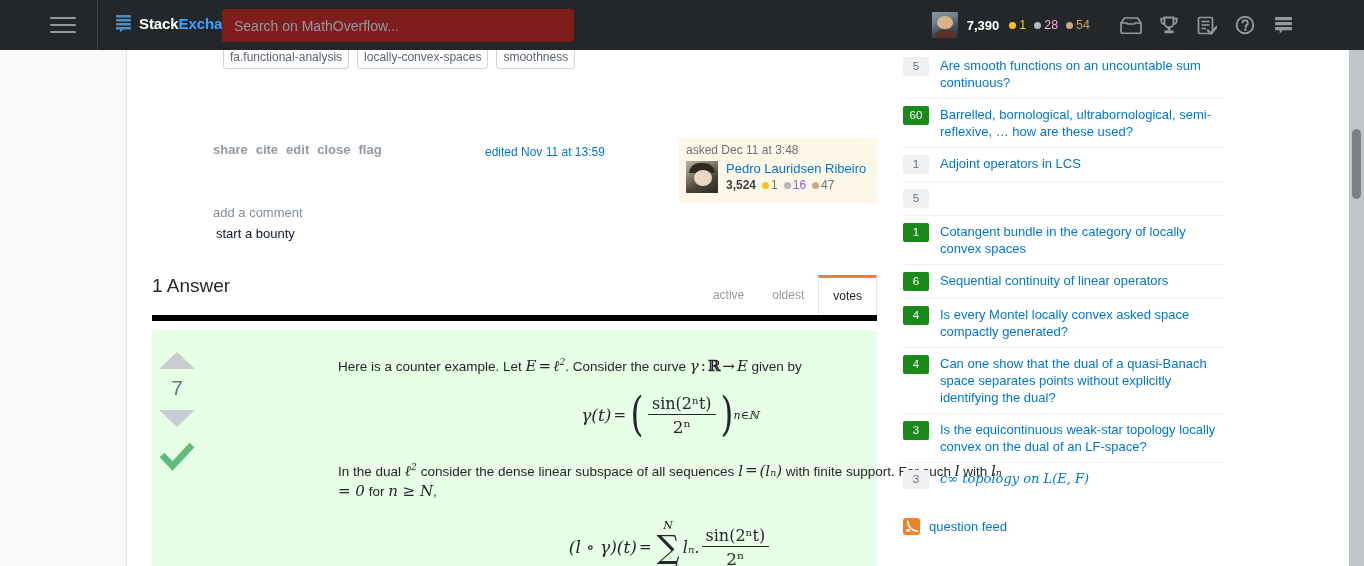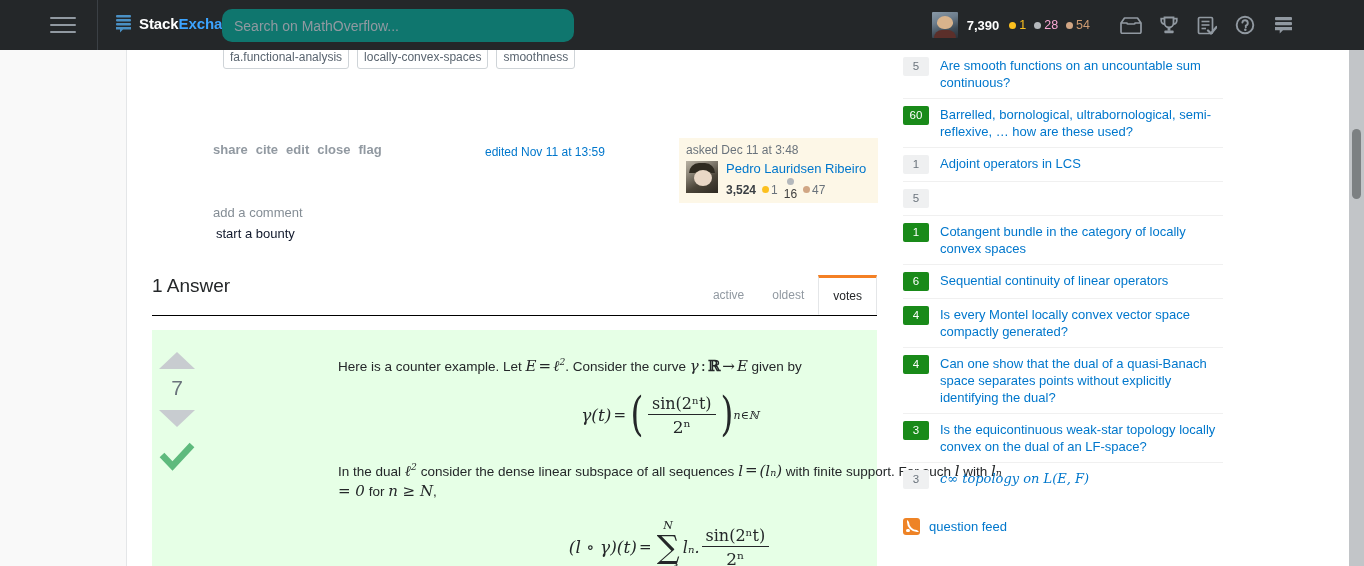--- a/index.html
+++ b/index.html
@@ -72,23 +72,23 @@
     font-weight: bold;
     letter-spacing: -0.1px;
   }
   .se-logo-text .l1 { color: #ffffff; }
   .se-logo-text .l2 { color: #3ca4ff; }
 
   .searchbox {
     position: absolute;
     left: 222px; top: 9px;
     width: 352px; height: 33px;
-    background: #0f766e;
+    background: #7f1d1d;
     border: none;
-    border-radius: 10px;
+    border-radius: 3px;
     color: #c8ccd0;
     font-family: "Liberation Sans", sans-serif;
     font-size: 14px;
     padding: 8px 12px;
     box-sizing: border-box;
     outline: none;
   }
   .searchbox::placeholder { color: #9199a1; }
 
   .topbar-right {
@@ -256,21 +256,21 @@
   .user-rep {
     margin-top: 1px;
     display: flex;
     align-items: center;
     gap: 6px;
     font-size: 12px;
   }
   .user-rep .score { font-weight: bold; color: #3b4045; }
   .user-rep .bi { display: flex; align-items: center; gap: 2px; }
   .user-rep .bi.g { color: #6a737c; }
-  .user-rep .bi.s { color: #404040; flex-direction: column; }
+  .user-rep .bi.s { color: #8b5cf6; }
   .user-rep .bi.b { color: #6a737c; }
 
   .add-comment {
     position: absolute;
     left: 86px; top: 155px;
     font-size: 13px;
     color: #848d95;
     cursor: pointer;
   }
   .start-bounty {
@@ -280,21 +280,21 @@
     color: #0f172a;
     cursor: pointer;
   }
 
   
   .answers-header {
     position: absolute;
     left: 25px; top: 225px;
     width: 725px;
     height: 40px;
-    border-bottom: 1px solid #000000;
+    border-bottom: 6px solid #000000;
     text-decoration: underline;
   }
   .answers-title {
     position: absolute;
     left: 0; top: 0;
     font-size: 19px;
     color: #242729;
     font-weight: normal;
   }
   .answer-tabs {
@@ -728,21 +728,21 @@
       <div class="related-item">
         <span class="rcount accepted">1</span>
         <span class="rtitle">Cotangent bundle in the category of locally convex spaces</span>
       </div>
       <div class="related-item">
         <span class="rcount accepted">6</span>
         <span class="rtitle">Sequential continuity of linear operators</span>
       </div>
       <div class="related-item">
         <span class="rcount accepted">4</span>
-        <span class="rtitle">Is every Montel locally convex vector space compactly generated?</span>
+        <span class="rtitle">Is every Montel locally convex asked space compactly generated?</span>
       </div>
       <div class="related-item">
         <span class="rcount accepted">4</span>
         <span class="rtitle">Can one show that the dual of a quasi-Banach space separates points without explicitly identifying the dual?</span>
       </div>
       <div class="related-item">
         <span class="rcount accepted">3</span>
         <span class="rtitle">Is the equicontinuous weak-star topology locally convex on the dual of an LF-space?</span>
       </div>
       <div class="related-item">

